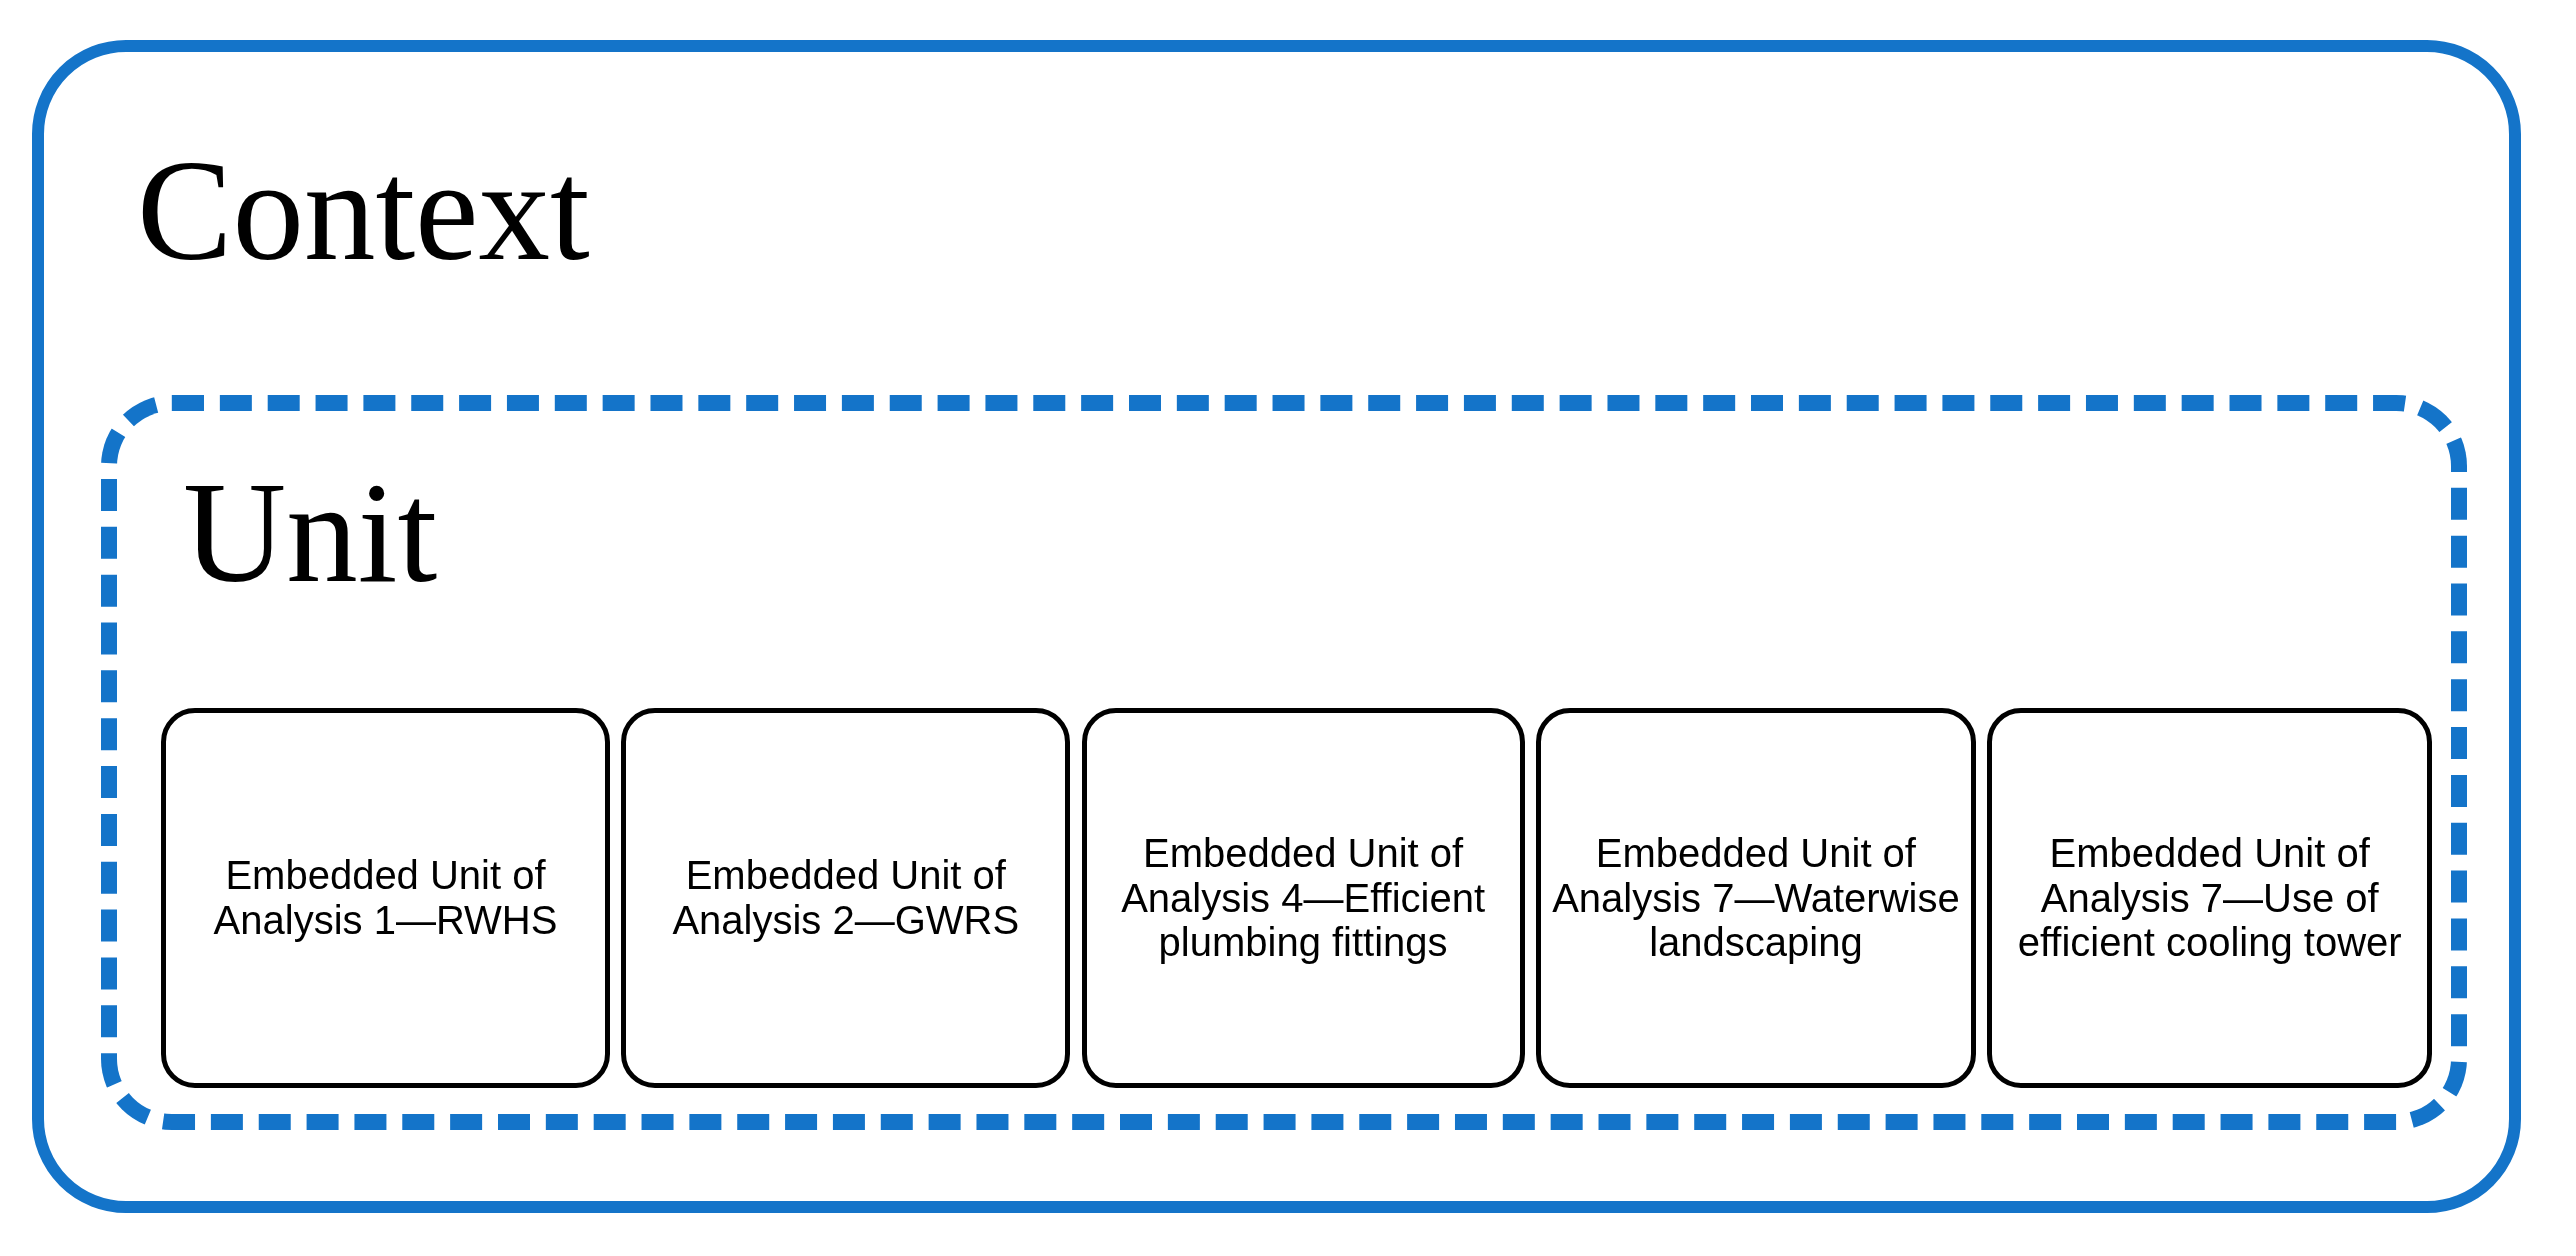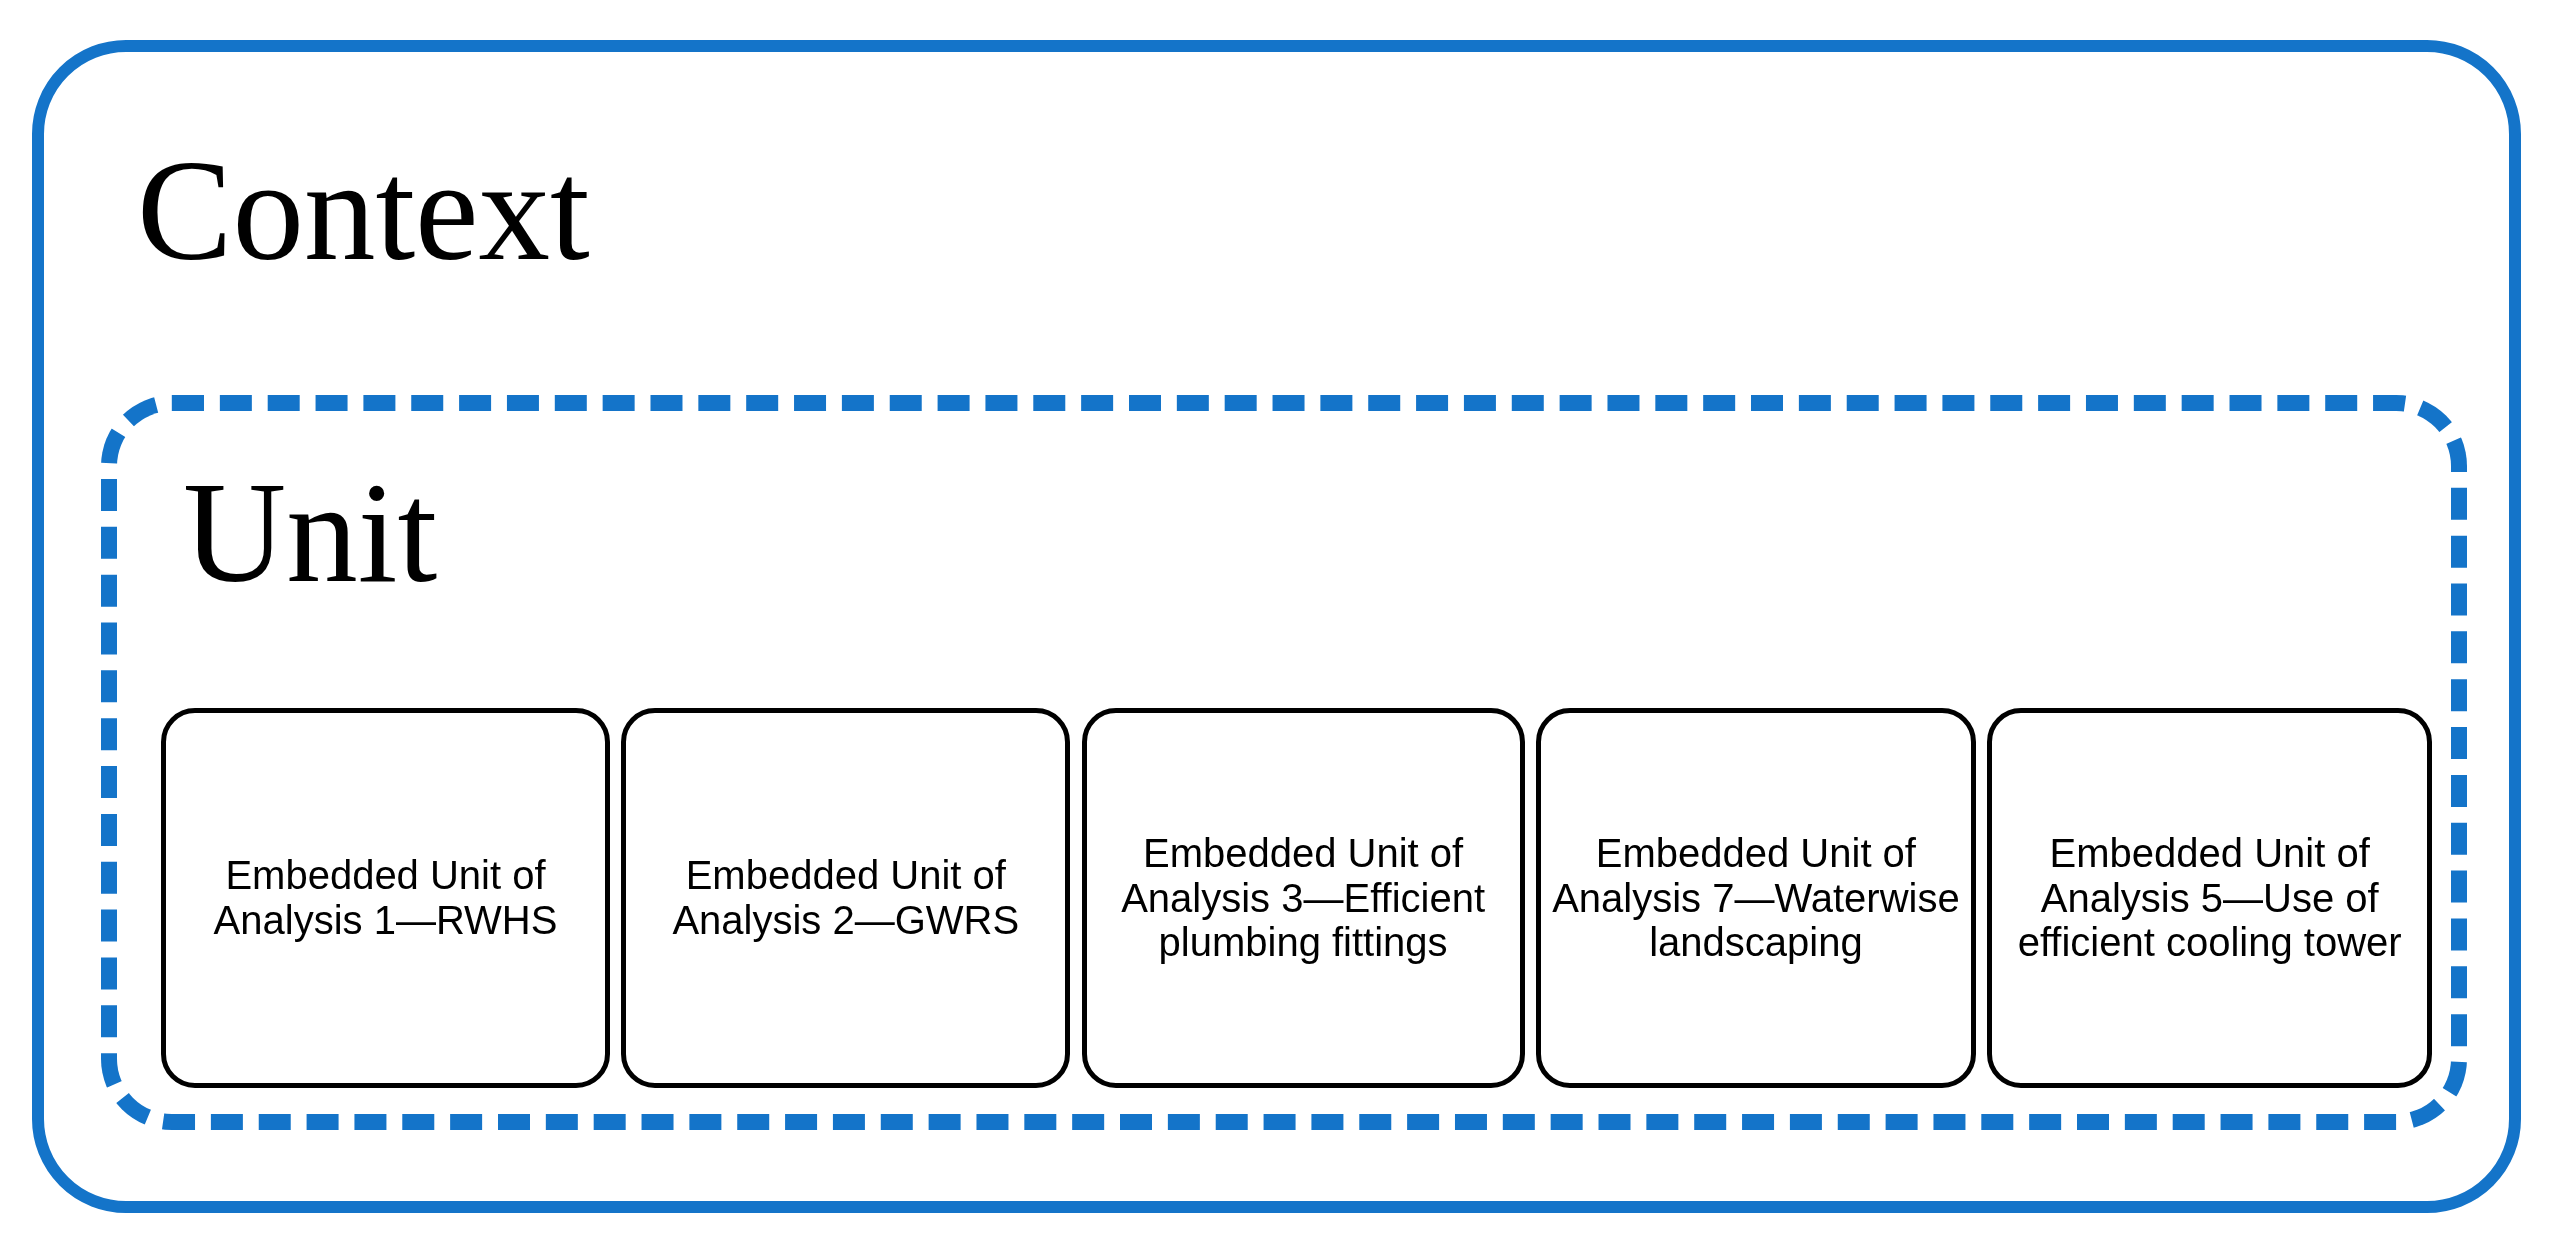--- a/index.html
+++ b/index.html
@@ -122,27 +122,27 @@
 
     <div class="unit-box unit-box-1">
       <span class="unit-label">Embedded Unit of Analysis 1—RWHS</span>
     </div>
 
     <div class="unit-box unit-box-2">
       <span class="unit-label">Embedded Unit of Analysis 2—GWRS</span>
     </div>
 
     <div class="unit-box unit-box-3">
-      <span class="unit-label">Embedded Unit of Analysis 3—Efficient plumbing fittings</span>
+      <span class="unit-label">Embedded Unit of Analysis 4—Efficient plumbing fittings</span>
     </div>
 
     <div class="unit-box unit-box-4">
       <span class="unit-label">Embedded Unit of Analysis 7—Waterwise landscaping</span>
     </div>
 
     <div class="unit-box unit-box-5">
-      <span class="unit-label">Embedded Unit of Analysis 5—Use of efficient cooling tower</span>
+      <span class="unit-label">Embedded Unit of Analysis 7—Use of efficient cooling tower</span>
     </div>
 
   </div>
 
 </div>
 
 
 </body></html>

